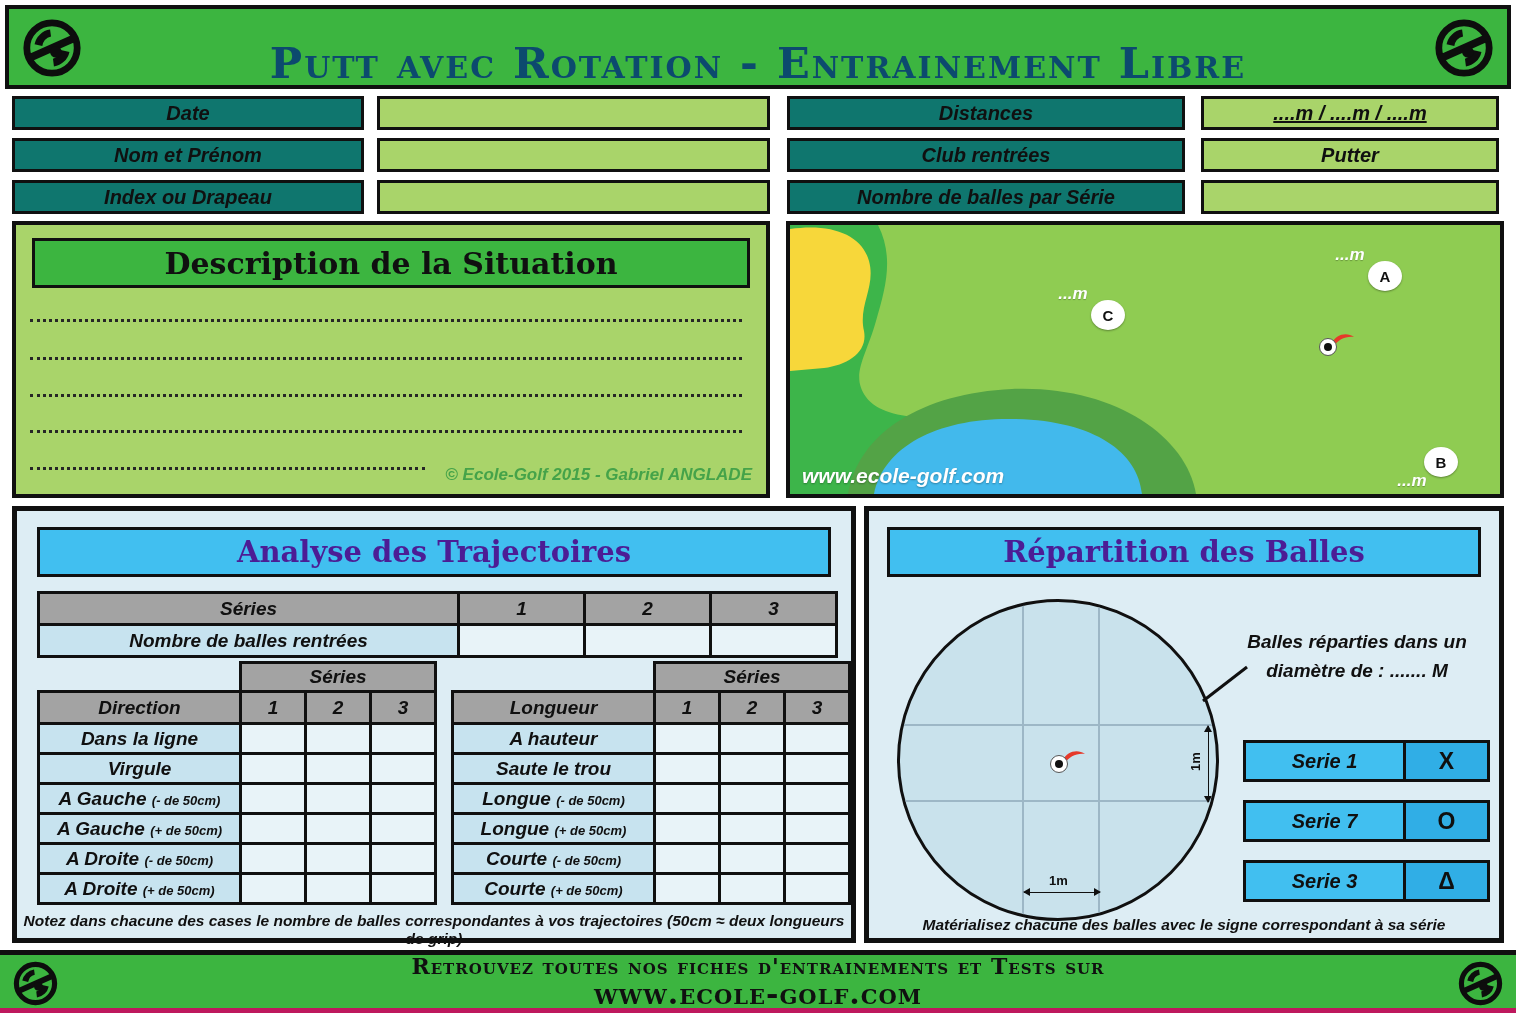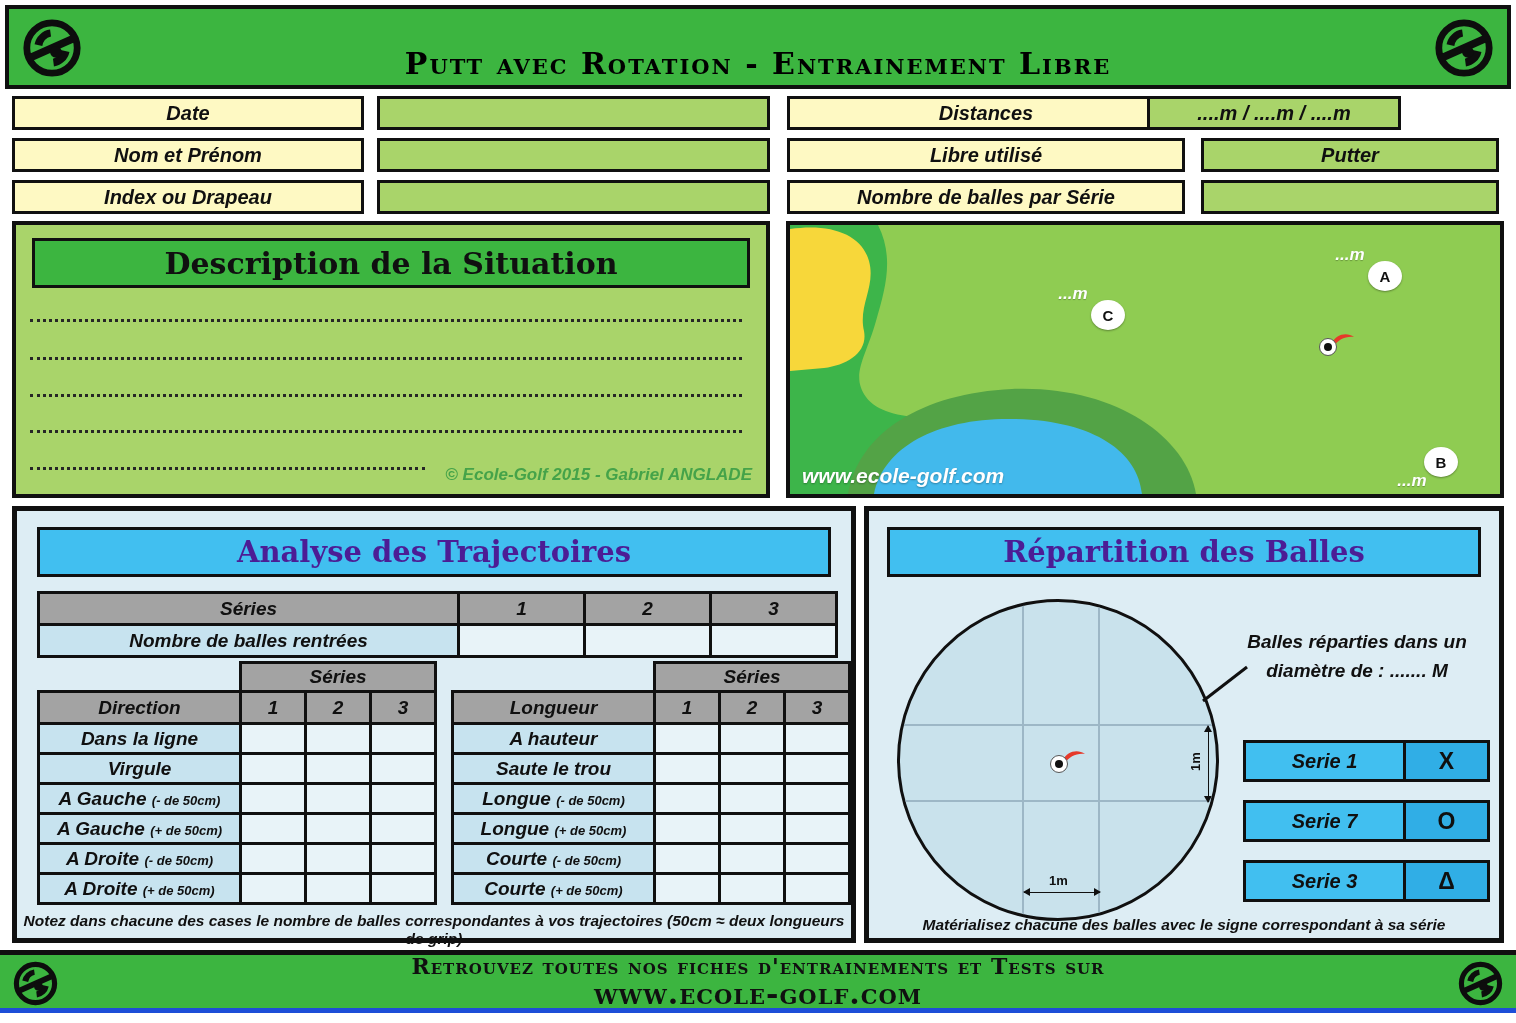--- a/index.html
+++ b/index.html
@@ -10,39 +10,39 @@
   }
   .abs { position:absolute; }
 
   
   .band {
     background:#3cb540; border:4px solid #101010;
     display:flex; align-items:center; justify-content:center;
   }
   .main-title {
     font-family:"DejaVu Serif", serif; font-weight:bold; font-variant:small-caps;
-    font-size:30px; letter-spacing:2px; color:#000000; white-space:nowrap;margin-top:32px;
+    font-size:43px; letter-spacing:2px; color:#0c4a6e; white-space:nowrap;margin-top:32px;
   }
   .footer-band {
     left:0; top:950px; width:1516px; height:63px;
-    background:#3cb540; border-top:5px solid #101010; border-bottom:5px solid #1d4ed8;
+    background:#3cb540; border-top:5px solid #101010; border-bottom:5px solid #be185d;
     display:flex; flex-direction:column; align-items:center; justify-content:center;
   }
   .footer-line1 { font-family:"DejaVu Serif", serif; font-weight:bold; font-variant:small-caps;
     font-size:22px; letter-spacing:1px; color:#101010; line-height:1.1; }
   .footer-line2 { font-family:"DejaVu Serif", serif; font-weight:bold; font-variant:small-caps;
     font-size:30px; letter-spacing:1px; color:#101010; line-height:1.05; }
 
   
   .fbox {
     position:absolute; height:34px; border:3px solid #101010;
     display:flex; align-items:center; justify-content:center;
     font-weight:bold; font-style:italic; font-size:20px; color:#101010;
   }
-  .fbox.lab { background:#fef9c3; }
+  .fbox.lab { background:#0f766e; }
   .fbox.val { background:#a9d46a; }
 
   
   .desc-box { left:12px; top:221px; width:758px; height:277px;
     background:#a9d46a; border:4px solid #101010; }
   .desc-head { left:16px; top:13px; width:718px; height:50px;
     background:#3cb540; border:3px solid #101010;
     display:flex; align-items:center; justify-content:center;
     font-family:"DejaVu Serif", serif; font-weight:bold; font-size:30px; color:#101010; }
   .dotline { position:absolute; left:14px; height:3px; border-bottom:3px dotted #262626; }
@@ -127,22 +127,22 @@
 </div>
 
 <div class="fbox lab" style="left:12px; top:96px; width:352px;">Date</div>
 <div class="fbox val" style="left:377px; top:96px; width:393px;"></div>
 <div class="fbox lab" style="left:12px; top:138px; width:352px;">Nom et Prénom</div>
 <div class="fbox val" style="left:377px; top:138px; width:393px;"></div>
 <div class="fbox lab" style="left:12px; top:180px; width:352px;">Index ou Drapeau</div>
 <div class="fbox val" style="left:377px; top:180px; width:393px;"></div>
 
 <div class="fbox lab" style="left:787px; top:96px; width:398px;">Distances</div>
-<div class="fbox val" style="left:1147px; top:96px; width:254px;">....m / ....m / ....m</div>
-<div class="fbox lab" style="left:787px; top:138px; width:398px;">Libre utilisé</div>
+<div class="fbox val" style="left:1201px; top:96px; width:298px;text-decoration:underline;">....m / ....m / ....m</div>
+<div class="fbox lab" style="left:787px; top:138px; width:398px;">Club rentrées</div>
 <div class="fbox val" style="left:1201px; top:138px; width:298px;">Putter</div>
 <div class="fbox lab" style="left:787px; top:180px; width:398px;">Nombre de balles par Série</div>
 <div class="fbox val" style="left:1201px; top:180px; width:298px;"></div>
 
 <div class="abs desc-box">
   <div class="abs desc-head">Description de la Situation</div>
   <div class="dotline" style="top:94px;  width:712px;"></div>
   <div class="dotline" style="top:132px; width:712px;"></div>
   <div class="dotline" style="top:169px; width:712px;"></div>
   <div class="dotline" style="top:205px; width:712px;"></div>

